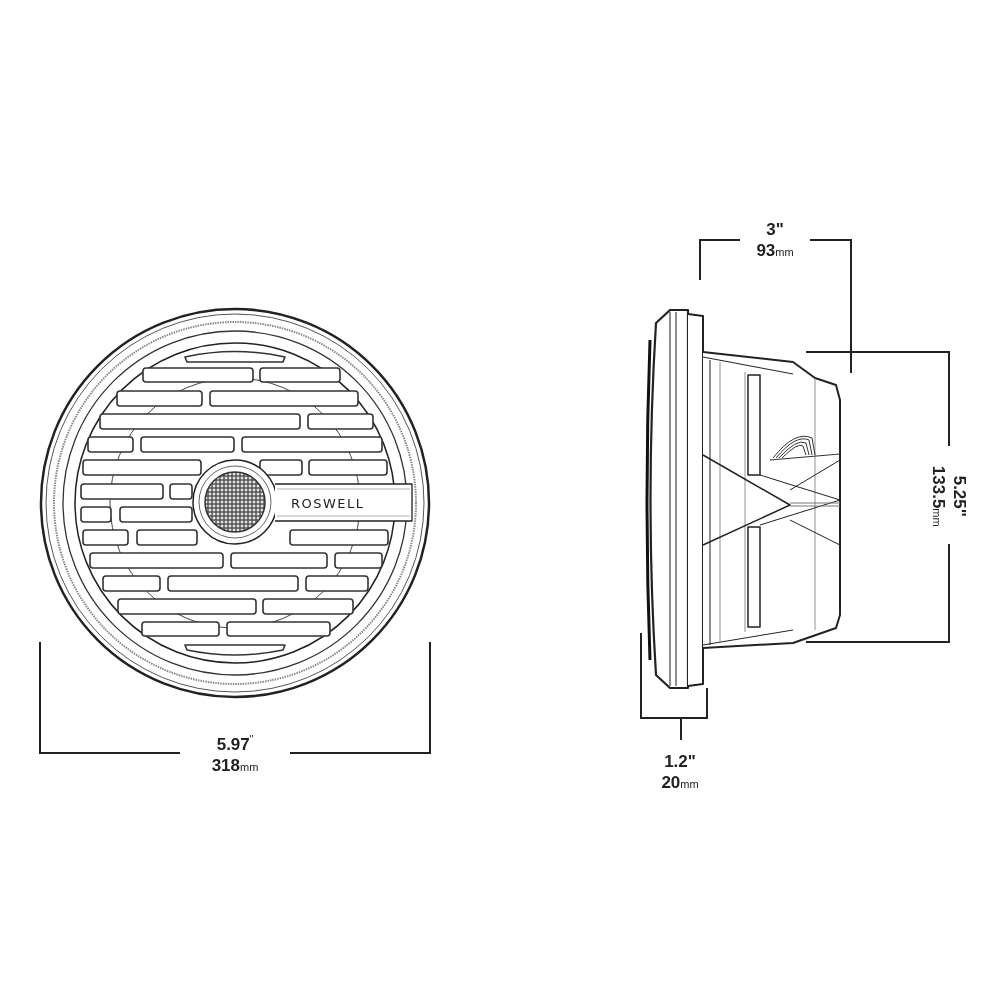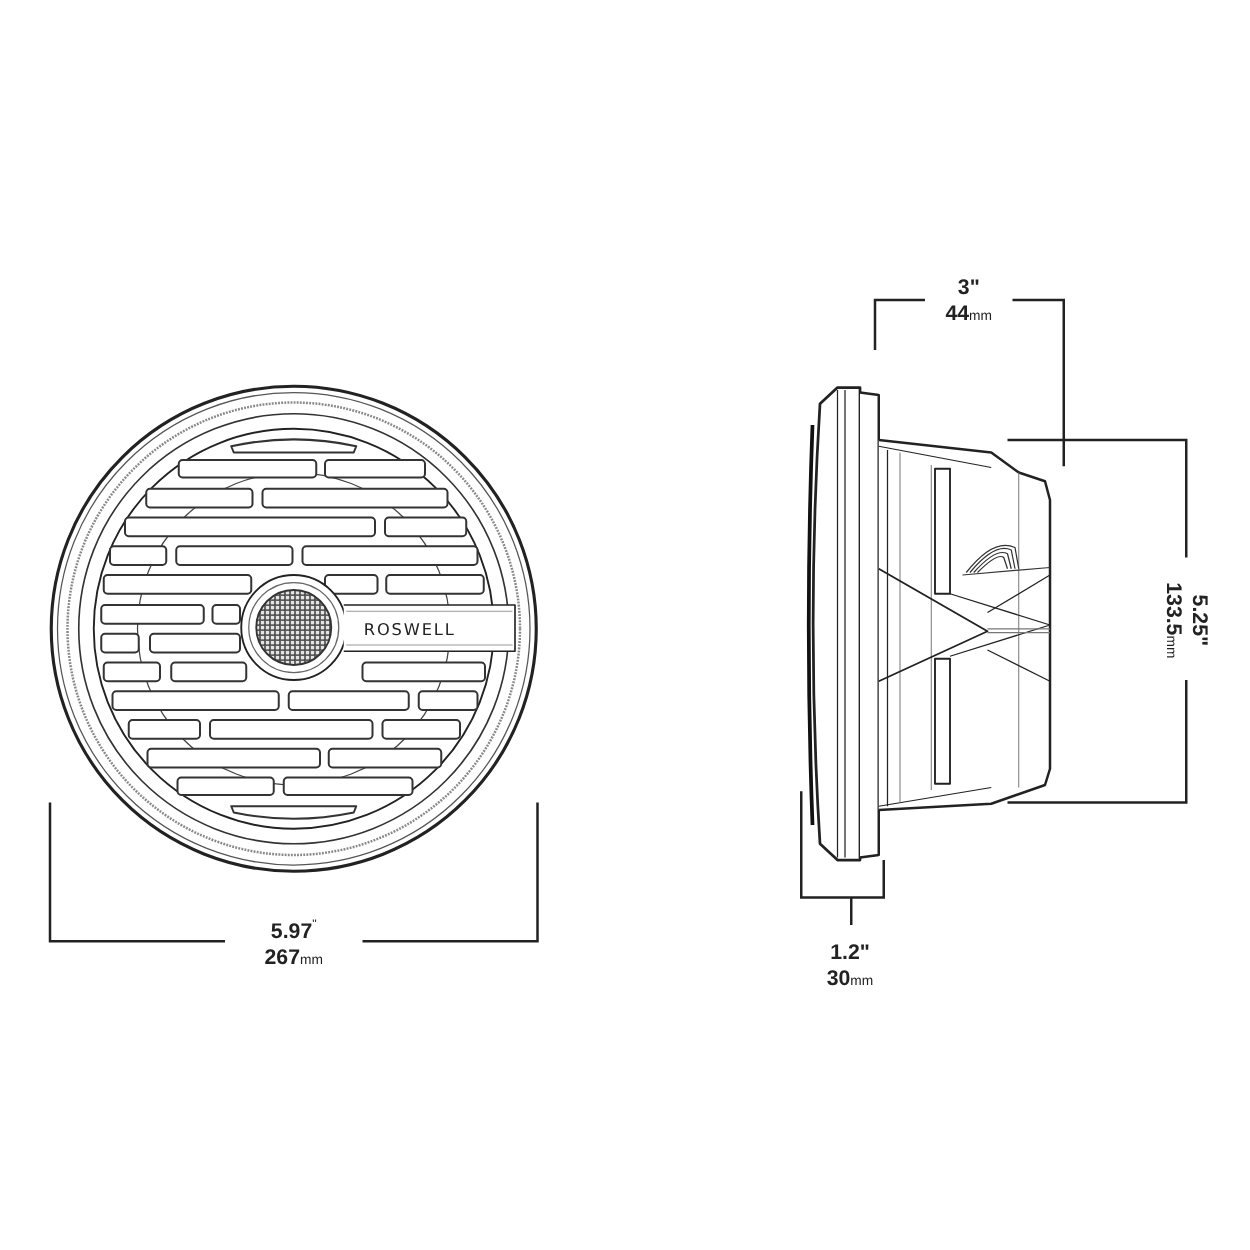--- a/index.html
+++ b/index.html
@@ -138,29 +138,29 @@
   </g>
 
   <g stroke="#222" stroke-width="2" fill="none">
     <path d="M641 633 L641 718 L707 718 L707 688"></path>
     <line x1="681" y1="718" x2="681" y2="740"></line>
   </g>
 </svg>
 
 <div class="dim-label" style="left:185px; top:734px; width:100px;">
   <span class="big"><span>5.97</span><span class="sup">"</span></span>
-  <span class="big"><span>267</span><span class="unit">mm</span></span>
+  <span class="big"><span>318</span><span class="unit">mm</span></span>
 </div>
 
 <div class="dim-label" style="left:725px; top:219px; width:100px;">
   <span class="big"><span>3</span><span>"</span></span>
-  <span class="big"><span>44</span><span class="unit">mm</span></span>
+  <span class="big"><span>93</span><span class="unit">mm</span></span>
 </div>
 
 <div class="dim-label vertical" style="left:899px; top:475px; width:100px;">
   <span class="big"><span>5.25</span><span>"</span></span>
   <span class="big"><span>133.5</span><span class="unit">mm</span></span>
 </div>
 
 <div class="dim-label" style="left:630px; top:751px; width:100px;">
   <span class="big"><span>1.2</span><span>"</span></span>
-  <span class="big"><span>30</span><span class="unit">mm</span></span>
+  <span class="big"><span>20</span><span class="unit">mm</span></span>
 </div>
 
 </body></html>

